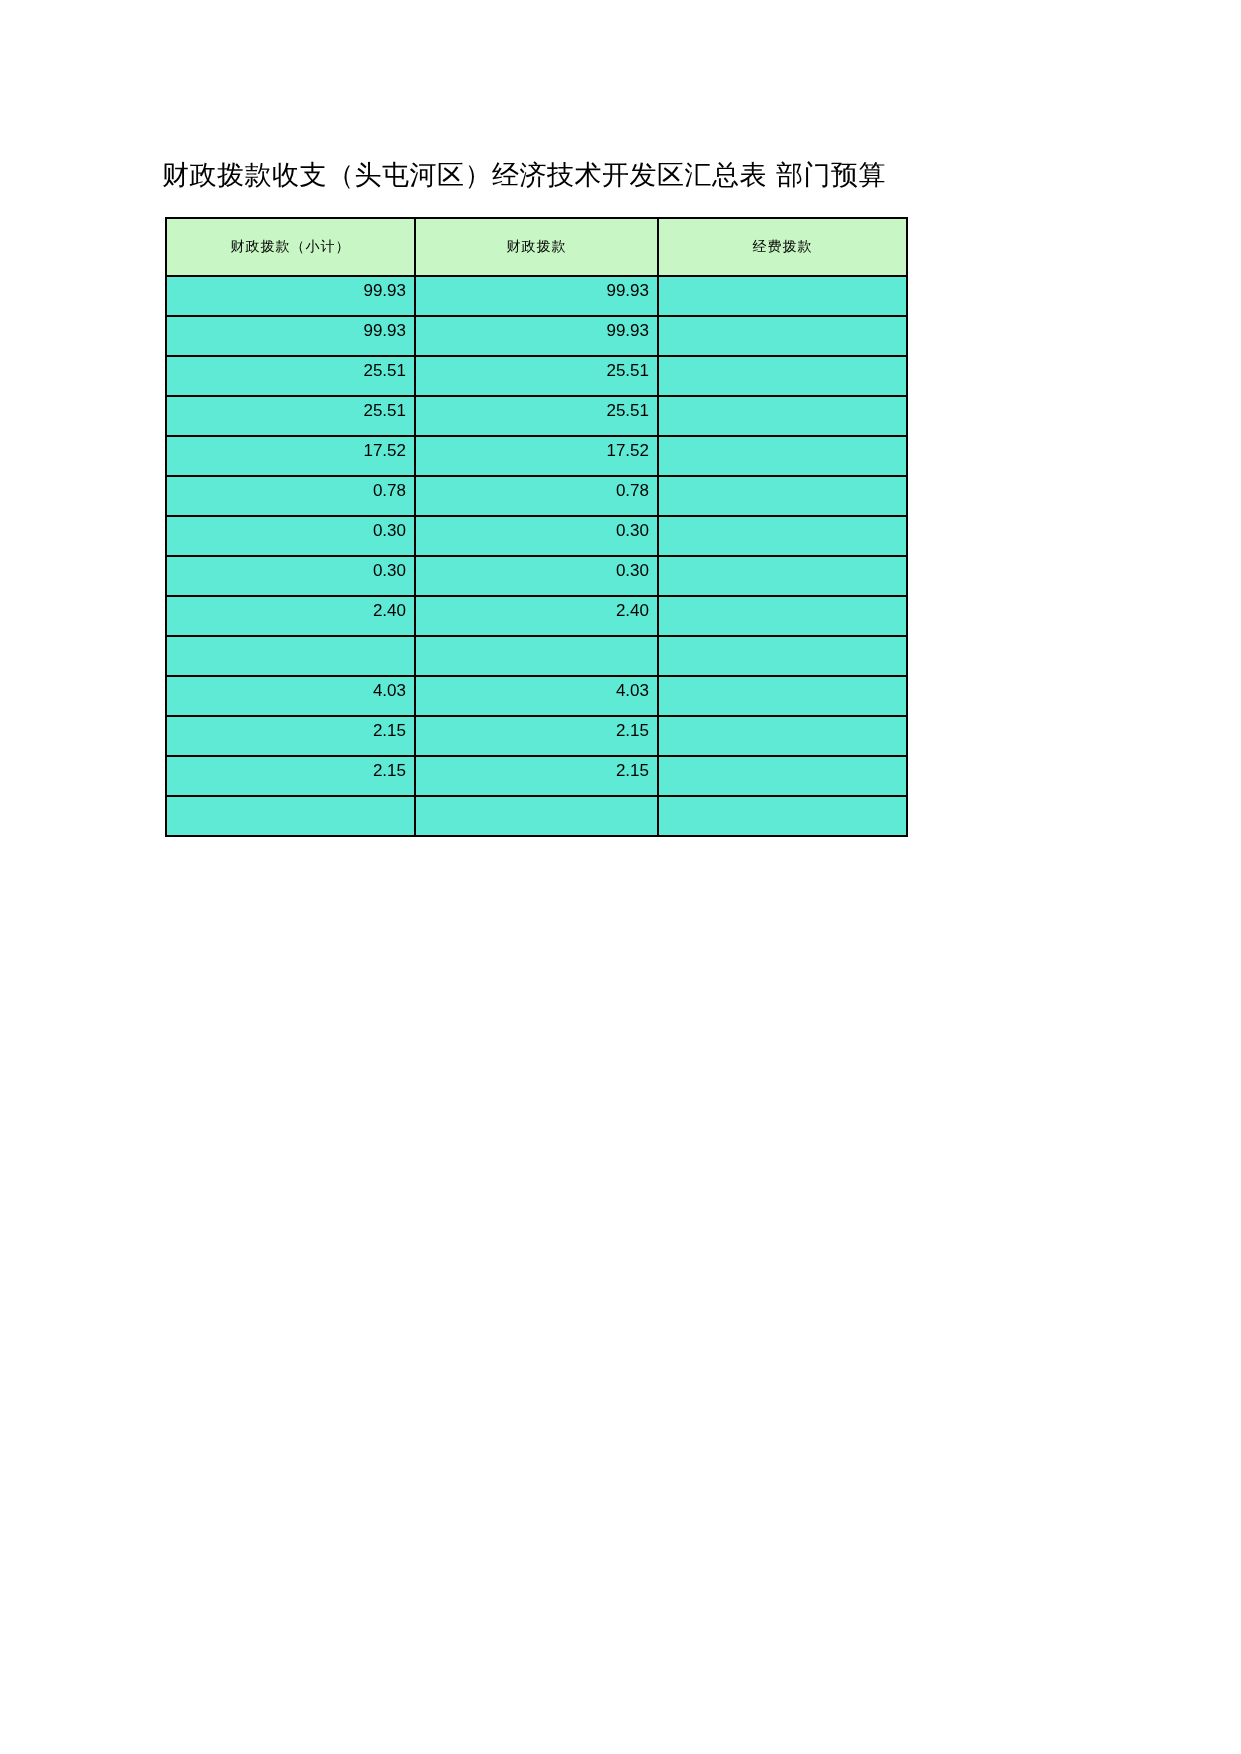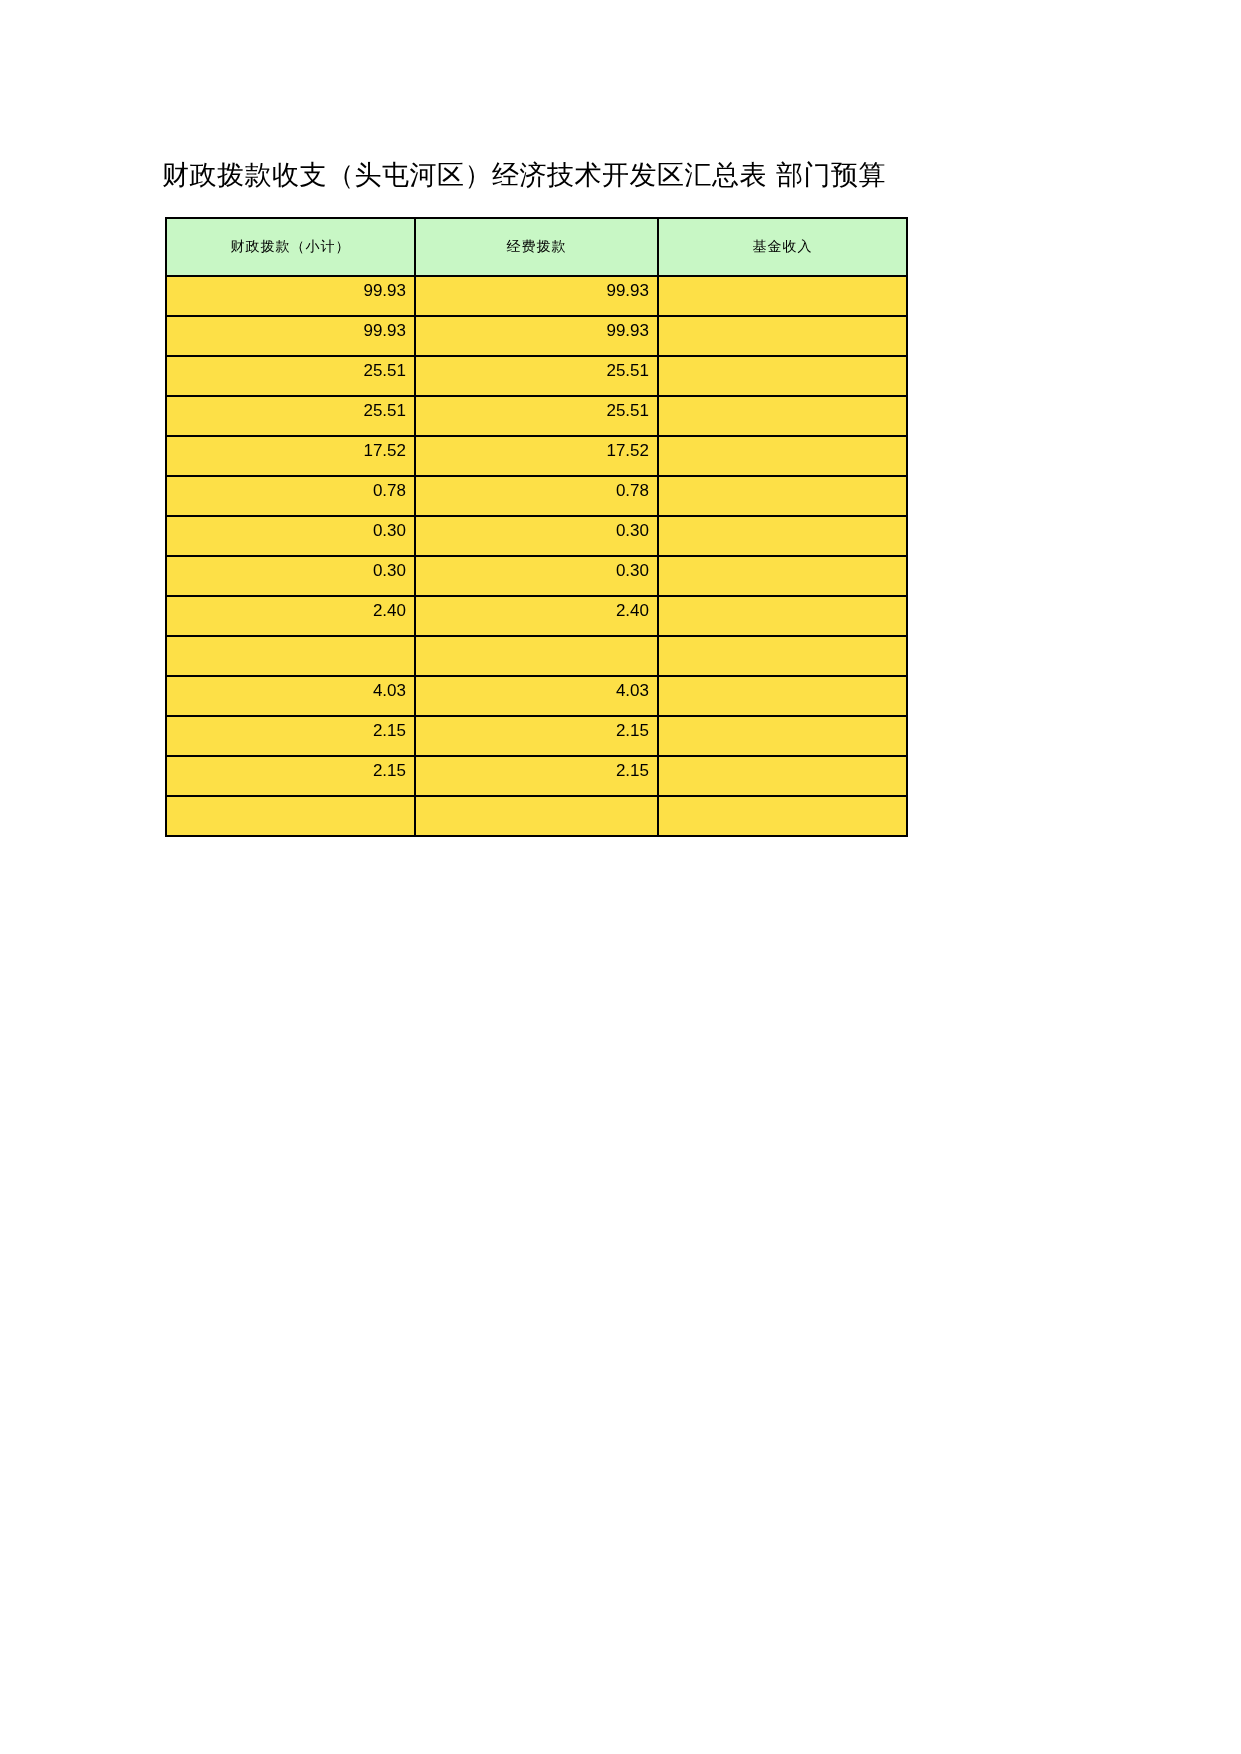--- a/index.html
+++ b/index.html
@@ -72,21 +72,21 @@
   #sheet th.last  { border-right: 2px solid #000000; }
 
   #sheet td {
     border-bottom: 2px solid #000000;
     border-right: 2px solid #000000;
     font-size: 17px;
     text-align: right;
     vertical-align: top;
     padding: 4px 8px 0 24px;
     height: 40px;
-    background: #fde047;
+    background: #5eead4;
     color: #000000;
     font-family: "Liberation Sans", sans-serif;
   }
   #sheet td.first { border-left: 2px solid #000000; }
   #sheet td.fundcol { border-right: 2px solid #000000; }
 
   
   tr.h-sm td { height: 36px; }
   tr.h-md td { height: 68px; }
   tr.h-lg td { height: 72px; }
@@ -100,22 +100,22 @@
 
 <table id="sheet">
   <colgroup>
     <col class="c-fin">
       <col class="c-exp">
       <col class="c-fund">
   </colgroup>
   <thead>
     <tr>
       <th class="first">财政拨款（小计）</th>
-      <th>经费拨款</th>
-      <th class="last">基金收入</th>
+      <th>财政拨款</th>
+      <th class="last">经费拨款</th>
     </tr>
   </thead>
   <tbody id="sheet-body">
       <tr class="h-sm">
         <td class="first">99.93</td>
         <td>99.93</td>
         <td class="fundcol"></td>
       </tr>
       <tr class="h-sm">
         <td class="first">99.93</td>

